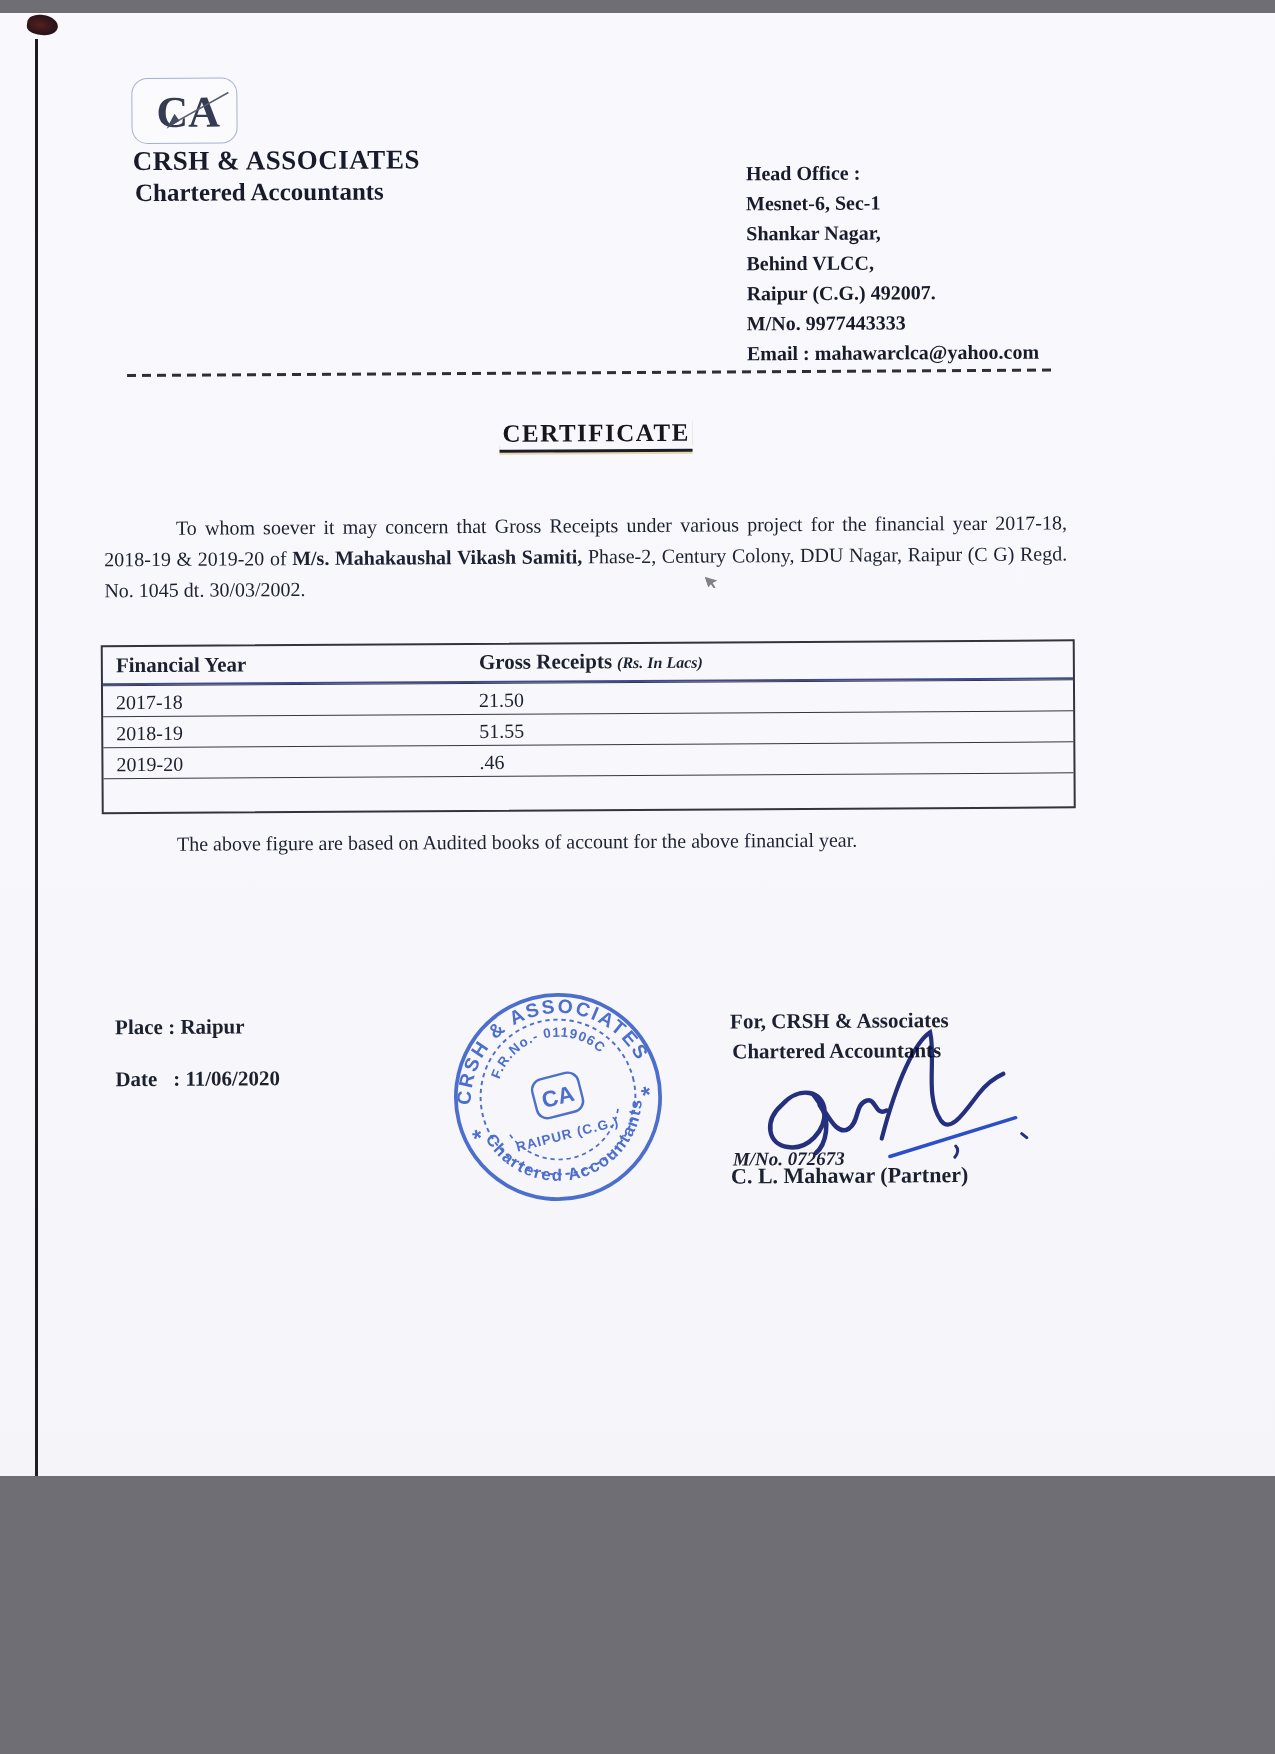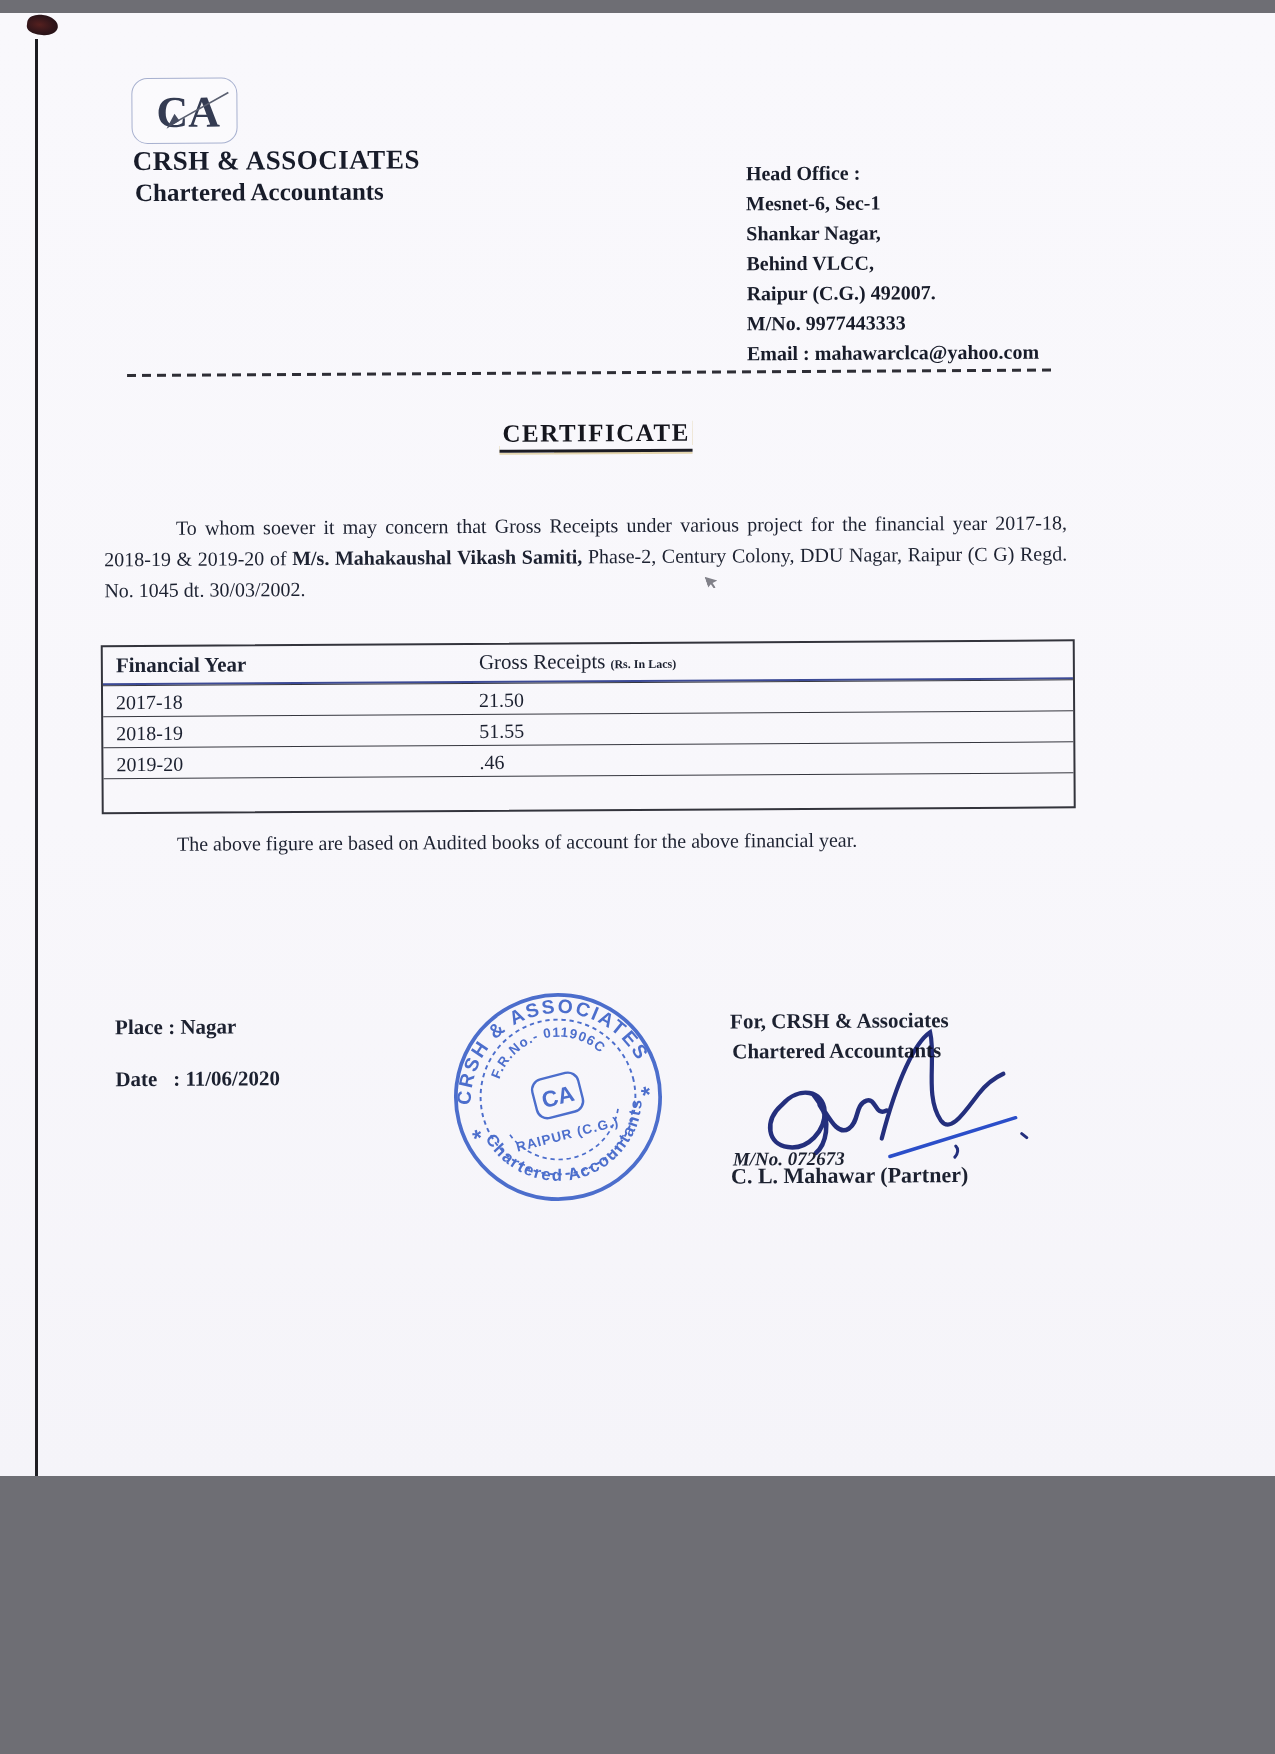--- a/index.html
+++ b/index.html
@@ -33,22 +33,22 @@
   .gr-table { left:100px; top:629px; width:970px; border:2px solid #33343c; background:transparent; }
   .trow { display:flex; align-items:flex-end; }
   .trow + .trow { border-top:1.5px solid #36373f; }
   .trow.header { height:36px; border-bottom:2px solid #3c4a96; align-items:center; }
   .trow.r1 { height:30px; } .trow.r2 { height:30px; } .trow.r3 { height:30px; }
   .trow.empty { height:33px; }
   .tc-year { width:355px; padding-left:13px; font-size:20px; line-height:28px; }
   .tc-amount { flex:1; padding-left:8px; font-size:20px; line-height:28px; }
   .trow.header .tc-year { font-weight:bold; font-size:21px; }
   .trow.header .tc-amount { font-weight:bold; }
-  .hdr-main { font-size:21px; font-weight:normal; }
-  .hdr-sub { font-size:12px; font-weight:bold; }
+  .hdr-main { font-size:21px; font-weight:bold; }
+  .hdr-sub { font-size:16px; font-weight:bold;font-style:italic; }
 
   .cursor-artifact { left:706px; top:562px; width:11px; height:14px; opacity:.7;
     background:#4e4e58; transform:rotate(-18deg);
     clip-path:polygon(0 0, 100% 55%, 52% 62%, 66% 100%, 46% 100%, 34% 66%, 0 82%); }
 
   .note-line { left:175px; top:817px; font-size:20px; color:#1d2231; }
 
   .place-line { left:112px; top:999px; font-size:21px; font-weight:bold; white-space:pre; }
   .date-line  { left:112px; top:1051px; font-size:21px; font-weight:bold; white-space:pre; }
 
@@ -129,21 +129,21 @@
         <div class="tc-amount">.46</div>
       </div>
       <div class="trow empty">
         <div class="tc-year"></div>
         <div class="tc-amount"></div>
       </div>
     </div>
 
     <div class="abs note-line">The above figure are based on Audited books of account for the above financial year.</div>
 
-    <div class="abs place-line">Place : Nagar</div>
+    <div class="abs place-line">Place : Raipur</div>
     <div class="abs date-line">Date   : 11/06/2020</div>
 
     <div class="abs stamp-wrap">
       <svg width="215" height="215" viewBox="0 0 200 200">
         <defs>
           <path id="sArcTop" d="M 18,104 A 82,82 0 0 1 182,104"></path>
           <path id="sArcBottom" d="M 22,100 A 78,78 0 0 0 178,100"></path>
           <path id="sArcFrn" d="M 42,102 A 58,58 0 0 1 158,102"></path>
         </defs>
         <circle cx="100" cy="100" r="95" fill="none" stroke="#3d62c8" stroke-width="3.5"></circle>

